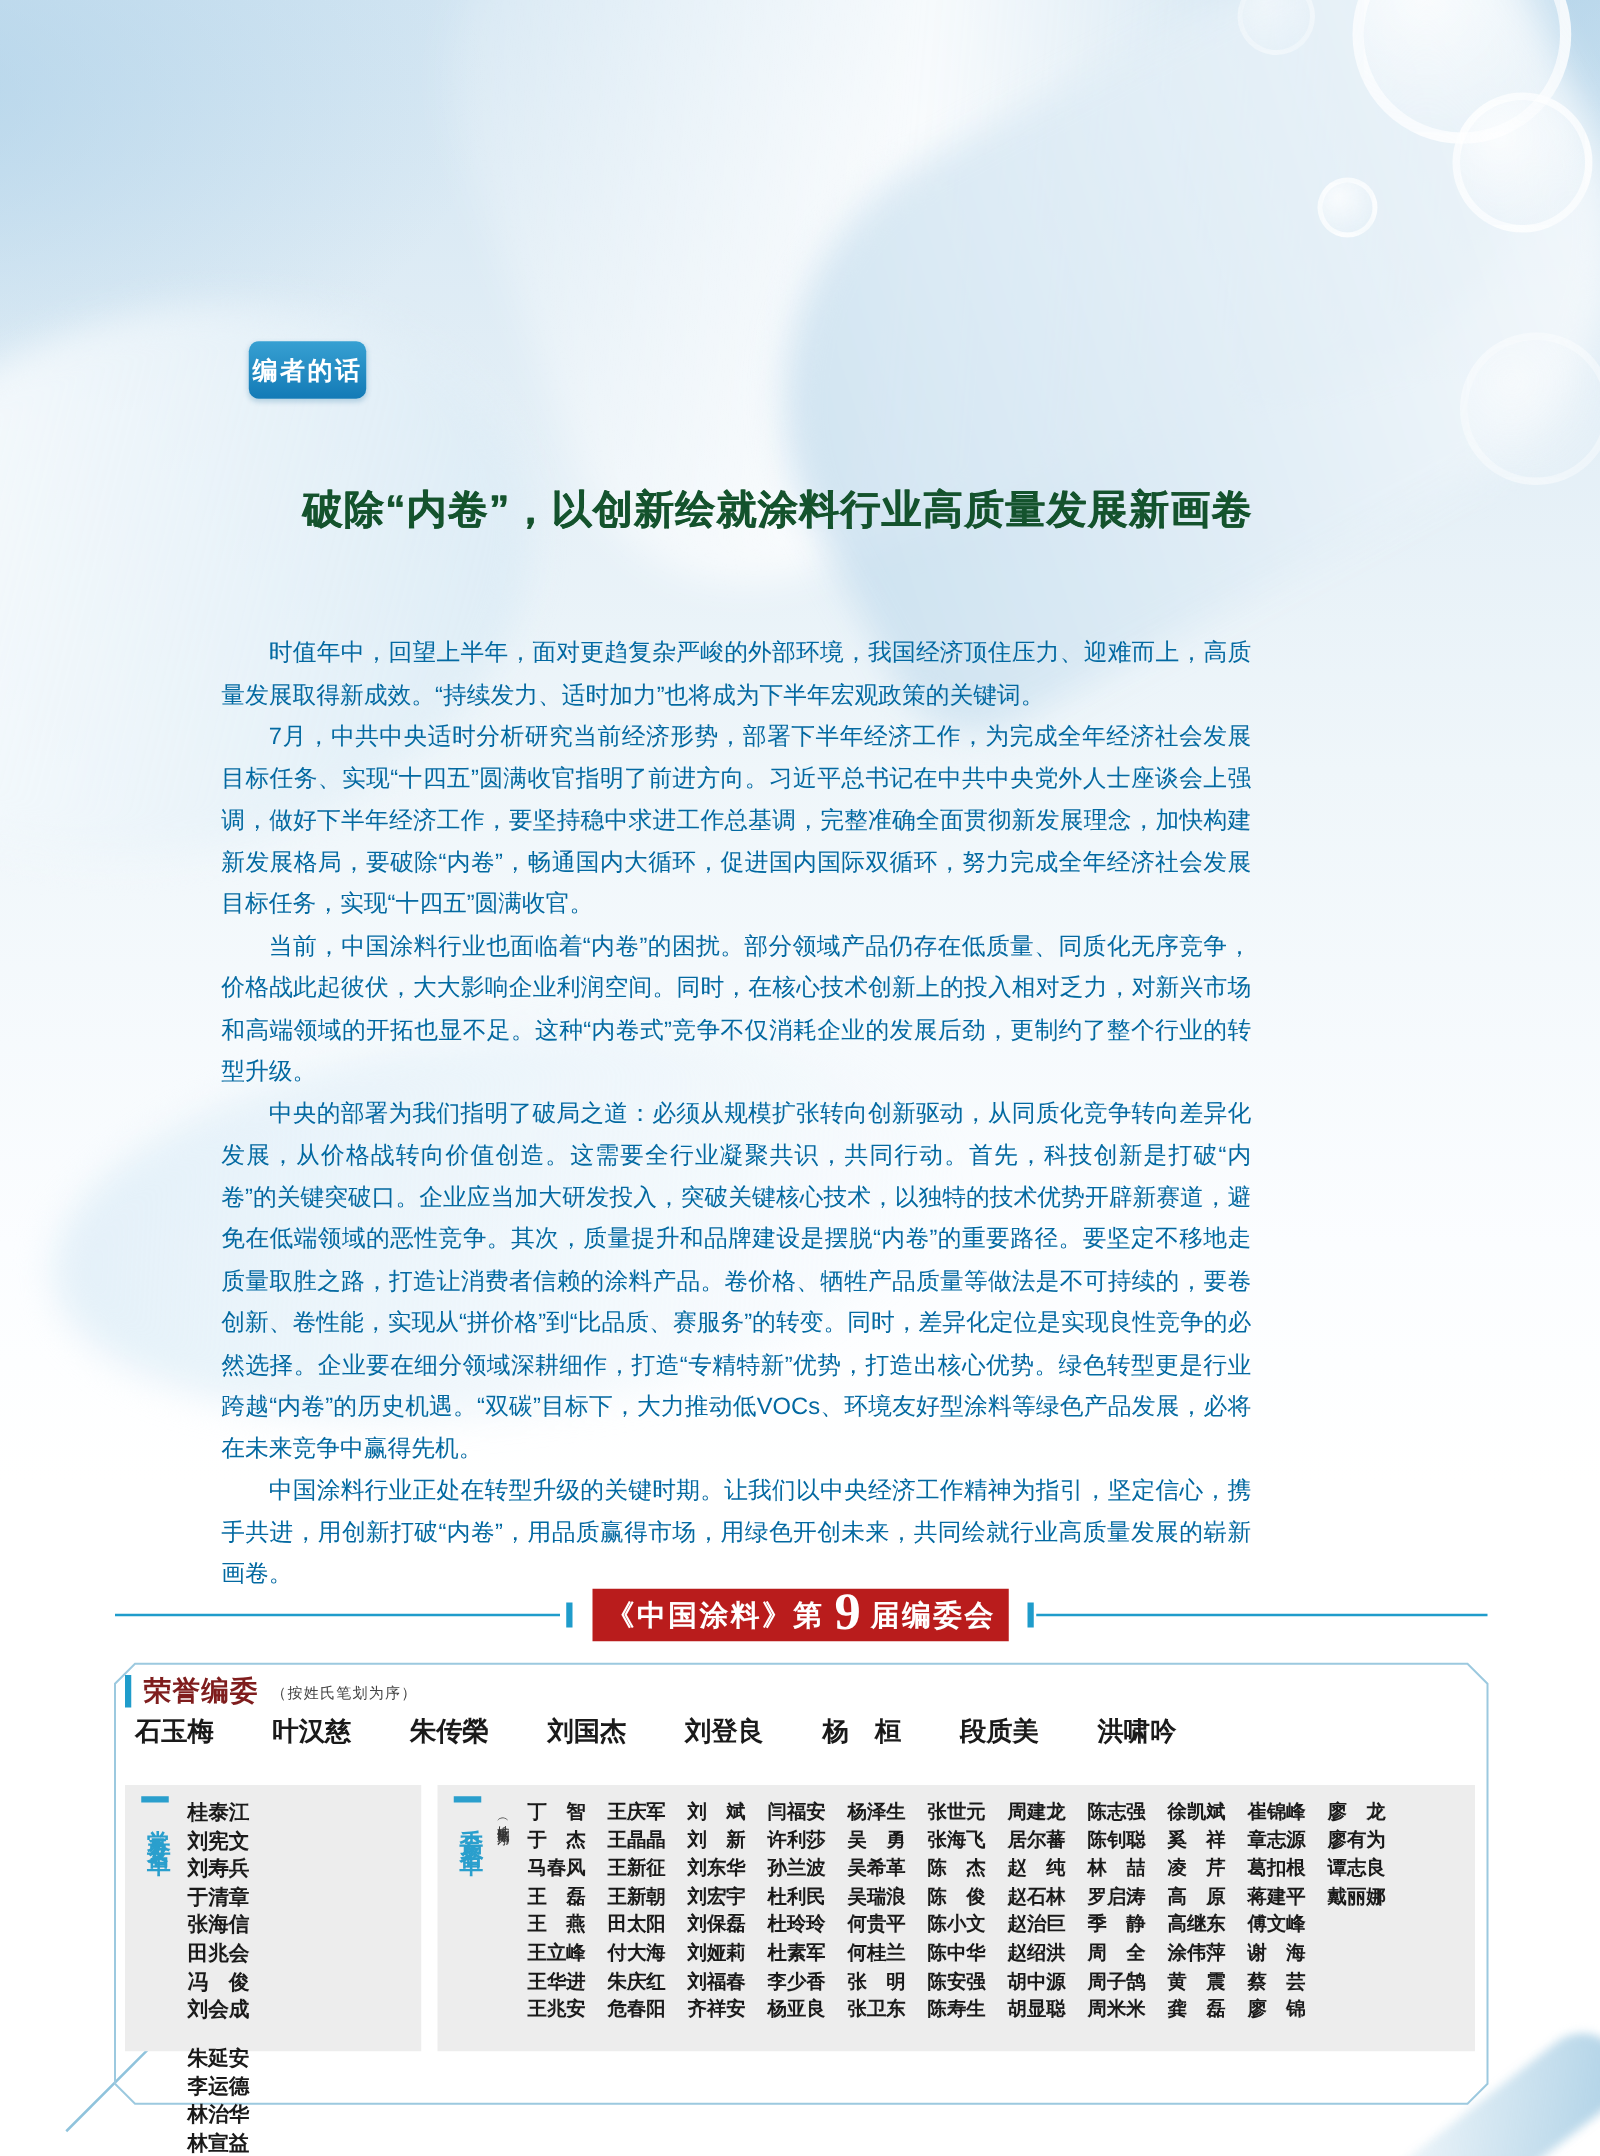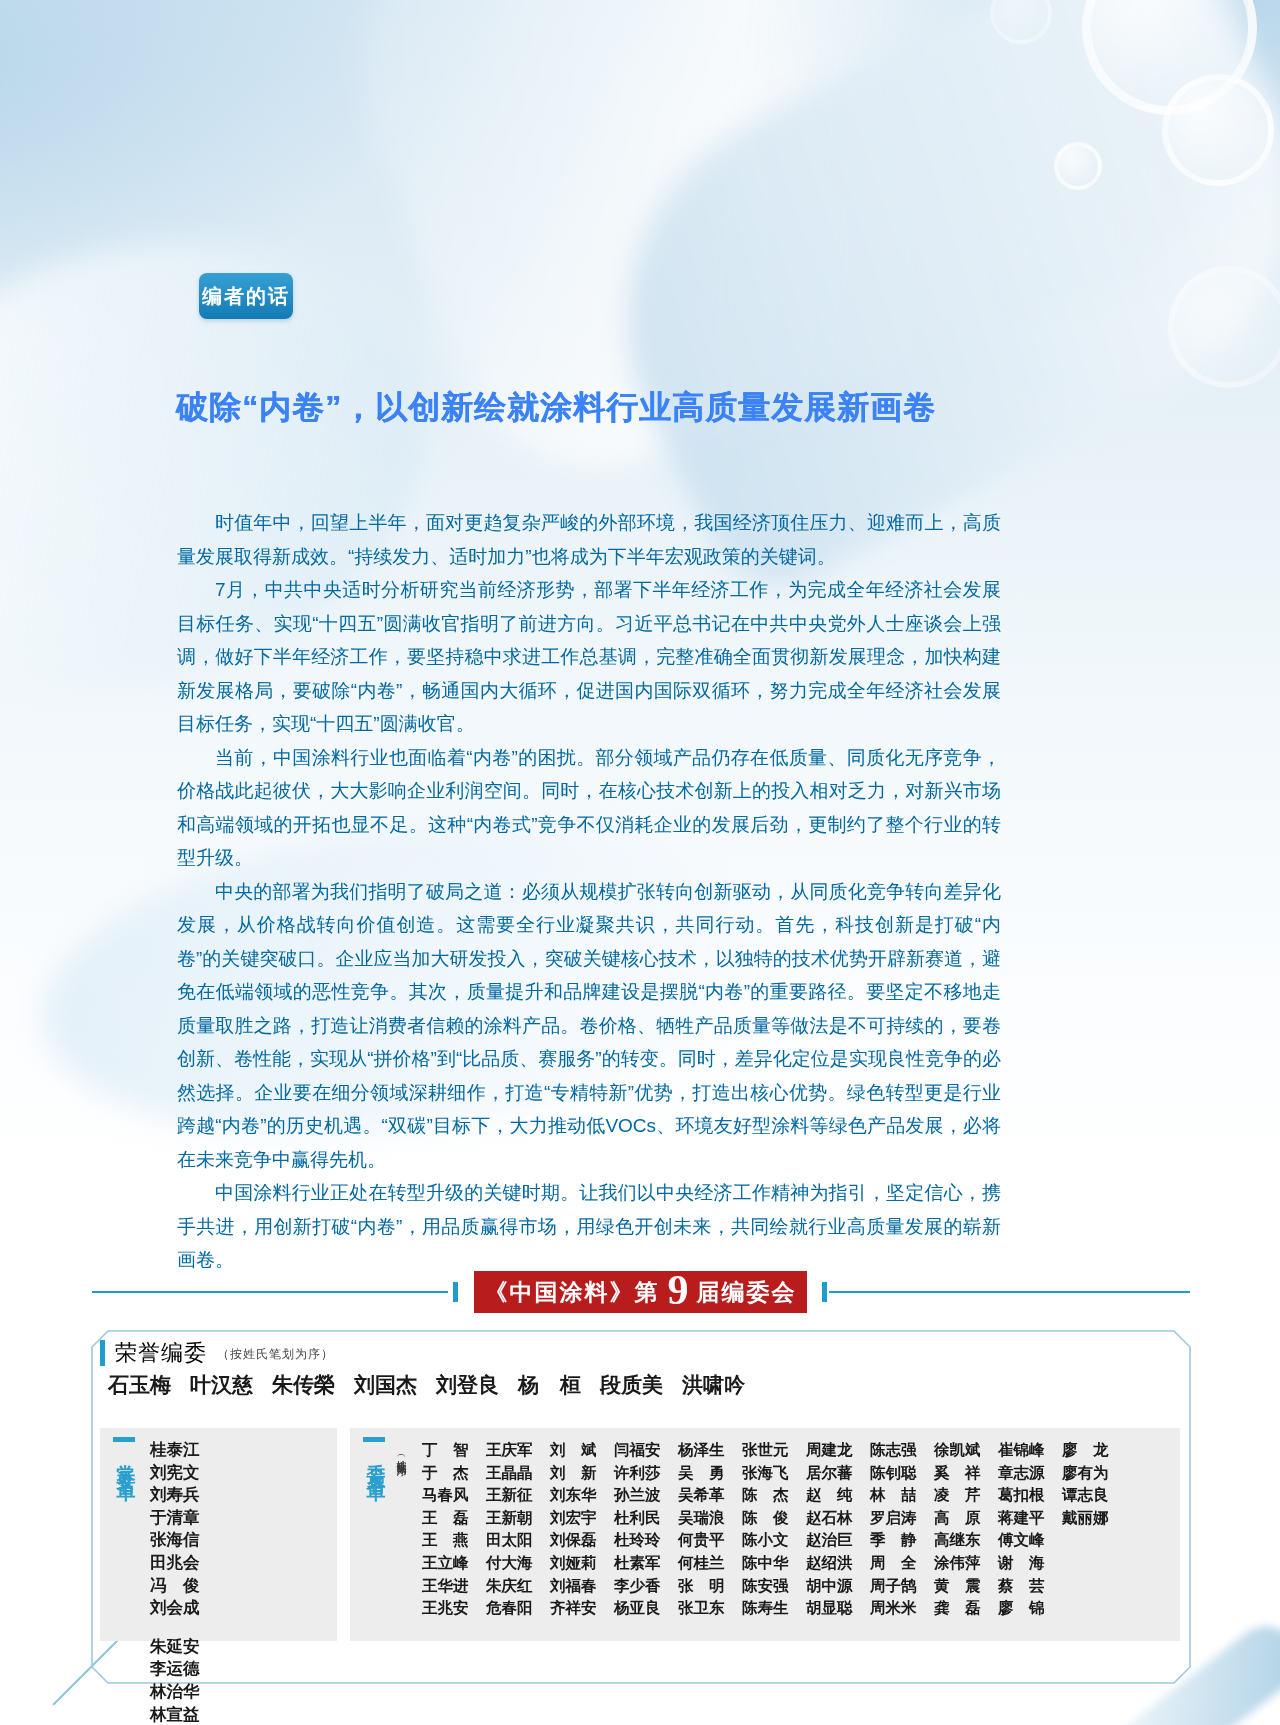--- a/index.html
+++ b/index.html
@@ -50,21 +50,21 @@
   
   .badge {
     position:absolute; left:199px; top:273px; width:94px; height:46px;
     border-radius:8px; background:linear-gradient(180deg,#37a0d2,#137ab6);
     color:#fff; font-size:20px; font-weight:bold; letter-spacing:2px;
     display:flex; align-items:center; justify-content:center;
     box-shadow:0 2px 4px rgba(30,110,160,0.25);
   }
   .title {
     position:absolute; left:176px; top:386px; width:826px;
-    text-align:left; font-size:32px; font-weight:800; color:#3b82f6;
+    text-align:right; font-size:32px; font-weight:800; color:#14532d;
     letter-spacing:1px; text-shadow:0.6px 0 currentColor;
     font-family:"Liberation Sans", sans-serif;
   }
   .article {
     position:absolute; left:177px; top:506px; width:824px;
     font-size:19px; line-height:33.5px; color:#0369a1; text-align:justify;
   }
   .article p { text-indent:2em; }
   
   .banner-line { position:absolute; height:2px; background:#1f9ccb; top:1291px; }
@@ -83,25 +83,25 @@
     font-size:42px; font-weight:bold; margin:0 8px 4px 8px;
     font-family:"Liberation Serif", serif;
   }
   
   .box-svg { position:absolute; left:60px; top:1300px; width:1180px; height:425px; }
   .hon-header {
     position:absolute; left:100px; top:1340px;
     display:flex; align-items:flex-end; gap:10px;
   }
   .hon-bar { width:5px; height:26px; background:#1f9ccb; }
-  .hon-label { font-size:22px; font-weight:normal; color:#000000; letter-spacing:1px; line-height:26px; }
+  .hon-label { font-size:22px; font-weight:bold; color:#7f1d1d; letter-spacing:1px; line-height:26px; }
   .hon-note { font-size:12px; color:#444; letter-spacing:1px; padding-bottom:3px; font-family:"Liberation Serif", serif; }
   .hon-names {
     position:absolute; left:108px; top:1374px;
-    display:flex; gap:19px;
+    display:flex; gap:47px;
     font-family:"Liberation Serif", serif; font-weight:700;
     font-size:21px; color:#0f0f0f;
   }
   .panel { position:absolute; top:1428px; height:213px; background:#ededed; }
   .panel-standing { left:100px; width:237px; }
   .panel-members  { left:350px; width:830px; }
   .v-label-wrap { position:absolute; left:13px; top:9px; display:flex; gap:5px; }
   .v-bar { width:22px; height:5px; background:#2a9fcd; position:absolute; left:13px; top:9px; }
   .v-label {
     writing-mode:vertical-rl; text-orientation:upright;

